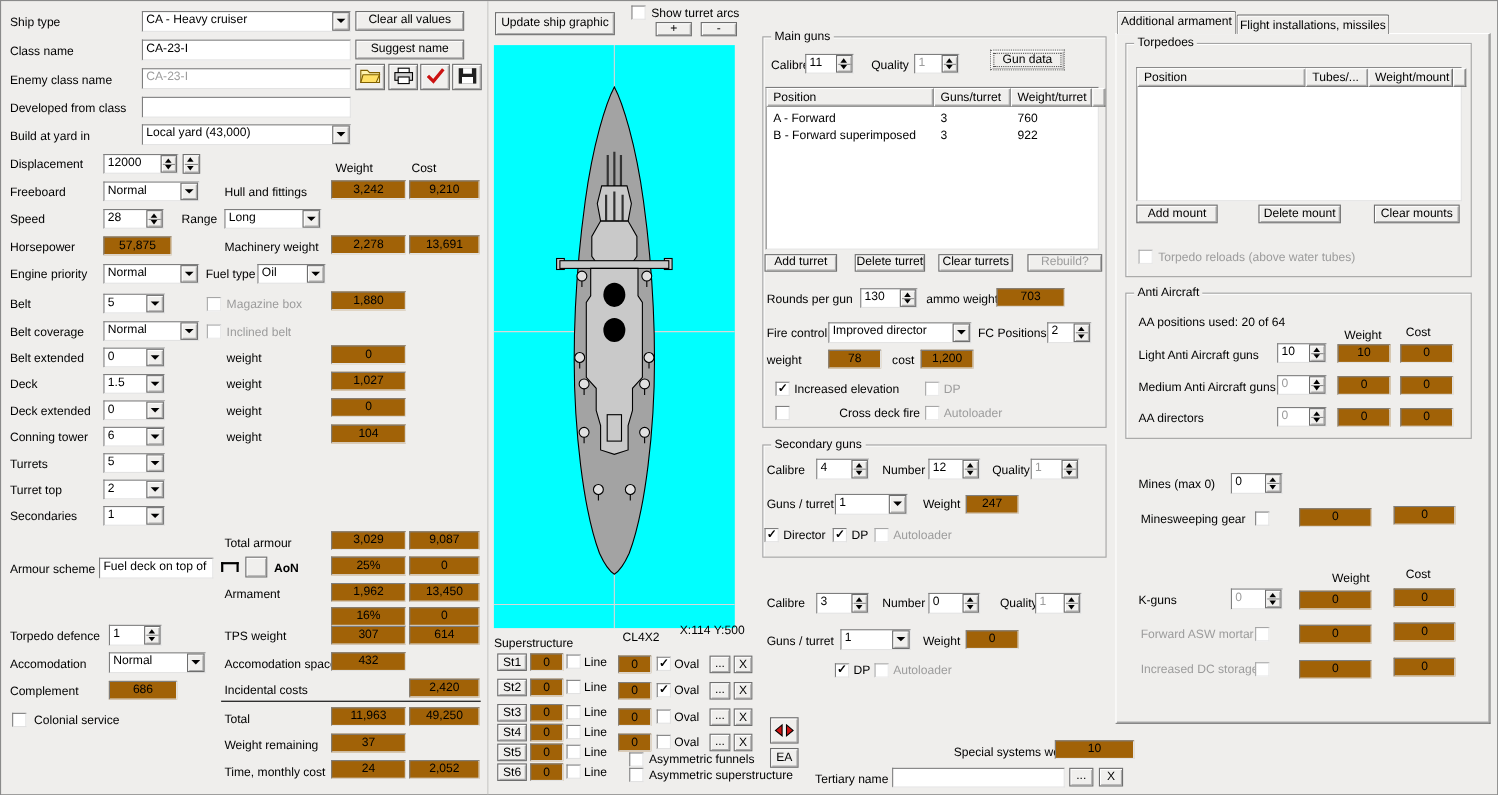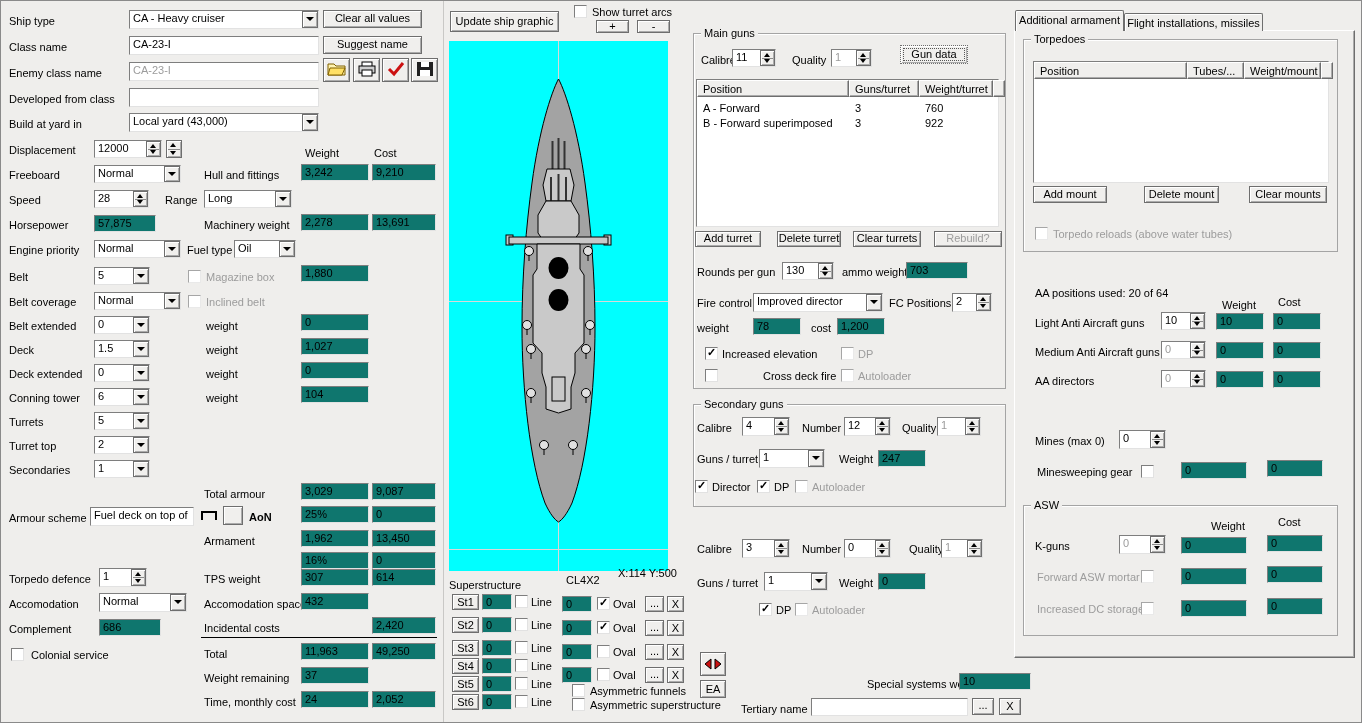--- a/index.html
+++ b/index.html
@@ -2,21 +2,21 @@
 <html><head>
 <meta charset="utf-8">
 <style>
 *{box-sizing:border-box;margin:0;padding:0}
 html,body{width:1362px;height:723px}
 #app{position:relative;width:1362px;height:723px;background:#EFEEEC;font-family:"Liberation Sans",sans-serif;font-size:11px;color:#000;border:1px solid #8A8A8A;overflow:hidden}
 .lbl{position:absolute;white-space:nowrap;line-height:12px}
 .b{font-weight:bold}
 .ds{color:#9C9C9C}
 .fld{position:absolute;background:#FFF;border:1px solid;border-color:#7E7E7E #E2E2E2 #E2E2E2 #7E7E7E;padding:1px 3px;line-height:13px;white-space:nowrap;overflow:hidden}
-.ro{background:#0f766e;text-align:left}
+.ro{background:#a16207;text-align:center}
 .btn{position:absolute;background:#F0EFED;border:1px solid #6E6E6E;box-shadow:inset 1px 1px 0 #FFF,inset -1px -1px 0 #ABABAB;text-align:center;line-height:15px;white-space:nowrap;cursor:default;overflow:hidden}
 .btn.dsb{color:#9C9C9C}
 .btn.focusbtn{border-style:dotted;outline:1px dotted #555;outline-offset:-4px}
 .dd,.spin{position:absolute;background:#FFF;border:1px solid;border-color:#7E7E7E #E2E2E2 #E2E2E2 #7E7E7E}
 .dv,.sv{position:absolute;left:3px;top:1px;right:17px;line-height:13px;white-space:nowrap;overflow:hidden}
 .da{position:absolute;right:0;top:0;bottom:0;width:16px;background:#F0EFED;border:1px solid #6E6E6E;box-shadow:inset 1px 1px 0 #FFF,inset -1px -1px 0 #ABABAB}
 .da::after{content:"";position:absolute;left:3px;top:5px;border-left:4px solid transparent;border-right:4px solid transparent;border-top:4px solid #000}
 .sb{position:absolute;right:0;top:0;bottom:0;width:15px;background:#F0EFED;border:1px solid #6E6E6E;box-shadow:inset 1px 1px 0 #FFF,inset -1px -1px 0 #ABABAB;background-image:linear-gradient(#8A8A8A,#8A8A8A);background-size:100% 1px;background-position:center;background-repeat:no-repeat}
 .sb::before{content:"";position:absolute;left:3px;top:2px;border-left:3px solid transparent;border-right:3px solid transparent;border-bottom:4px solid #000}
 .sb::after{content:"";position:absolute;left:3px;bottom:2px;border-left:3px solid transparent;border-right:3px solid transparent;border-top:4px solid #000}
@@ -524,20 +524,23 @@
     <span class="hc" style="left:153px;width:57px">Tubes/...</span>
     <span class="hc" style="left:210px;width:77px">Weight/mount</span>
     <span class="hc" style="left:287px;width:8px"></span>
   </div>
   <div class="btn" style="left:1032px;top:185px;width:74px;height:17px;line-height:14px">Add mount</div>
   <div class="btn" style="left:1143px;top:185px;width:75px;height:17px;line-height:14px">Delete mount</div>
   <div class="btn" style="left:1248px;top:185px;width:78px;height:17px;line-height:14px">Clear mounts</div>
   <div class="cb ds" style="left:1034px;top:226px"></div>
   <div class="lbl ds" style="left:1052px;top:227px">Torpedo reloads (above water tubes)</div>
 
+  <div class="grp" style="left:1022px;top:265px;width:315px;height:133px">
+    <span class="cap">Anti Aircraft</span>
+  </div>
   <div class="lbl" style="left:1034px;top:286px">AA positions used: 20 of 64</div>
   <div class="lbl" style="left:1221px;top:298px">Weight</div>
   <div class="lbl" style="left:1277px;top:295px">Cost</div>
 
   <div class="lbl" style="left:1034px;top:316px">Light Anti Aircraft guns</div>
   <div class="spin" style="left:1160px;top:311px;width:45px;height:18px">
     <span class="sv">10</span>
       <span class="sb"></span>
   </div>
   <div class="fld ro" style="left:1215px;top:312px;width:48px;height:17px">10</div>
@@ -562,23 +565,20 @@
   <div class="lbl" style="left:1034px;top:434px">Mines (max 0)</div>
   <div class="spin" style="left:1118px;top:429px;width:47px;height:19px">
     <span class="sv">0</span>
       <span class="sb"></span>
   </div>
   <div class="lbl" style="left:1036px;top:465px">Minesweeping gear</div>
   <div class="cb" style="left:1140px;top:464px"></div>
   <div class="fld ro" style="left:1180px;top:461px;width:66px;height:17px">0</div>
   <div class="fld ro" style="left:1266px;top:459px;width:56px;height:17px">0</div>
 
-  <div class="grp" style="left:1022px;top:504px;width:315px;height:131px">
-    <span class="cap">ASW</span>
-  </div>
   <div class="lbl" style="left:1210px;top:519px">Weight</div>
   <div class="lbl" style="left:1277px;top:515px">Cost</div>
 
   <div class="lbl" style="left:1034px;top:539px">K-guns</div>
   <div class="spin" style="left:1118px;top:534px;width:47px;height:19px">
     <span class="sv ds">0</span>
       <span class="sb"></span>
   </div>
   <div class="fld ro" style="left:1180px;top:536px;width:66px;height:17px">0</div>
   <div class="fld ro" style="left:1266px;top:534px;width:56px;height:17px">0</div>

